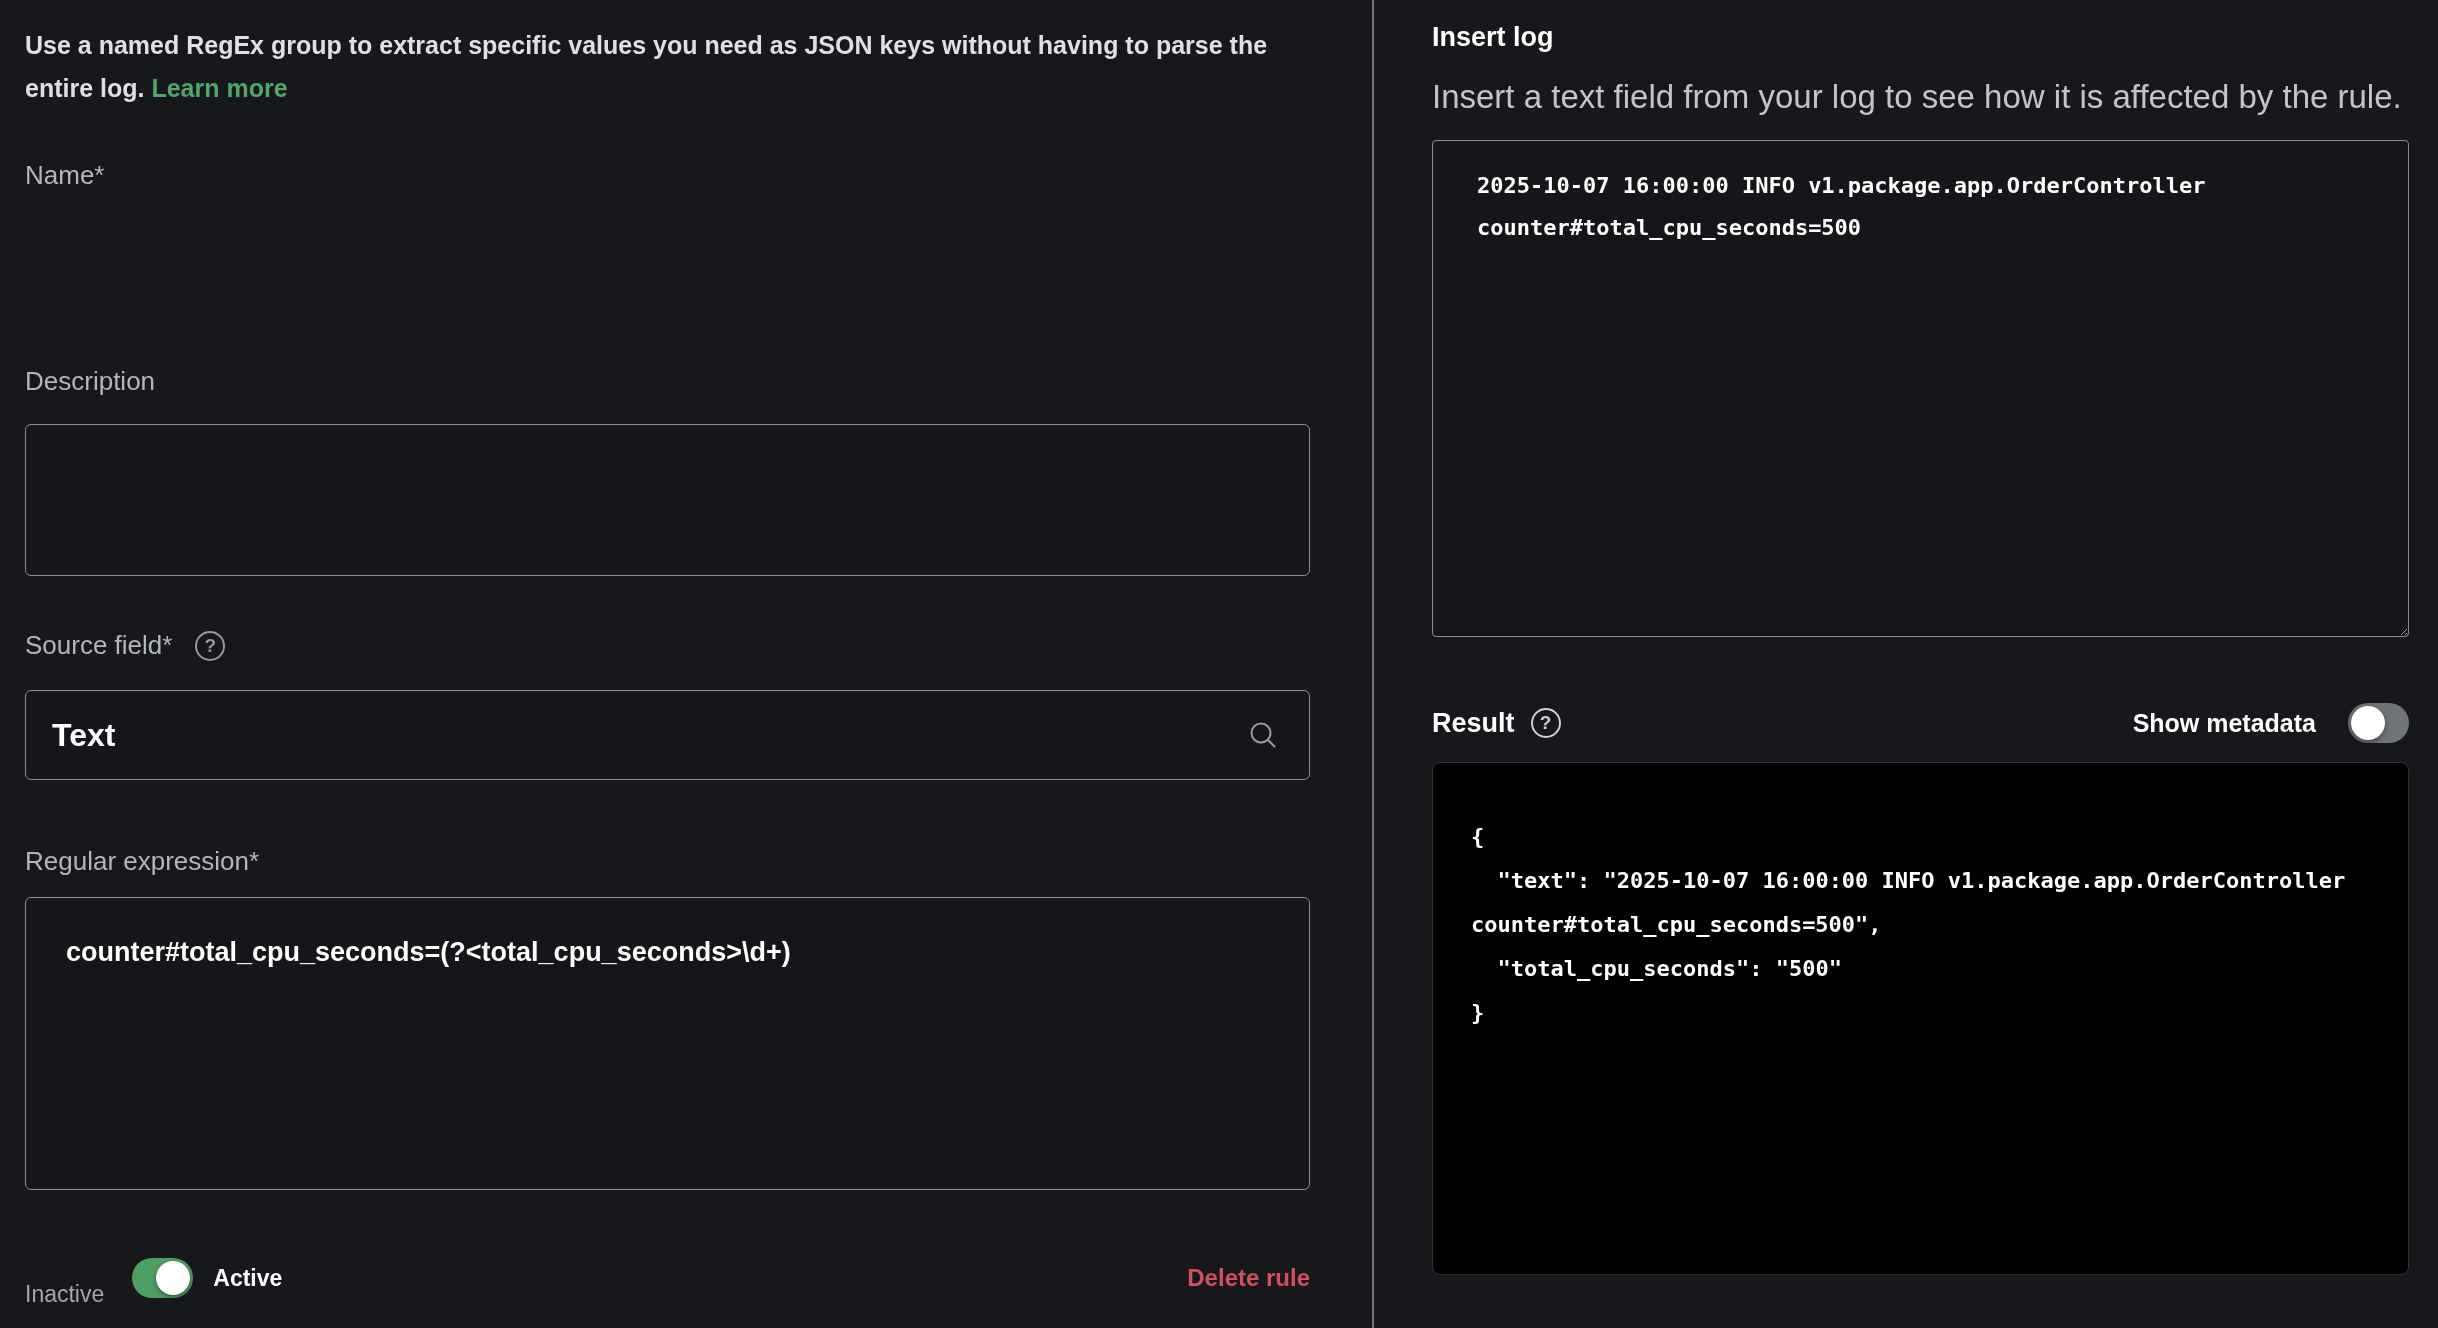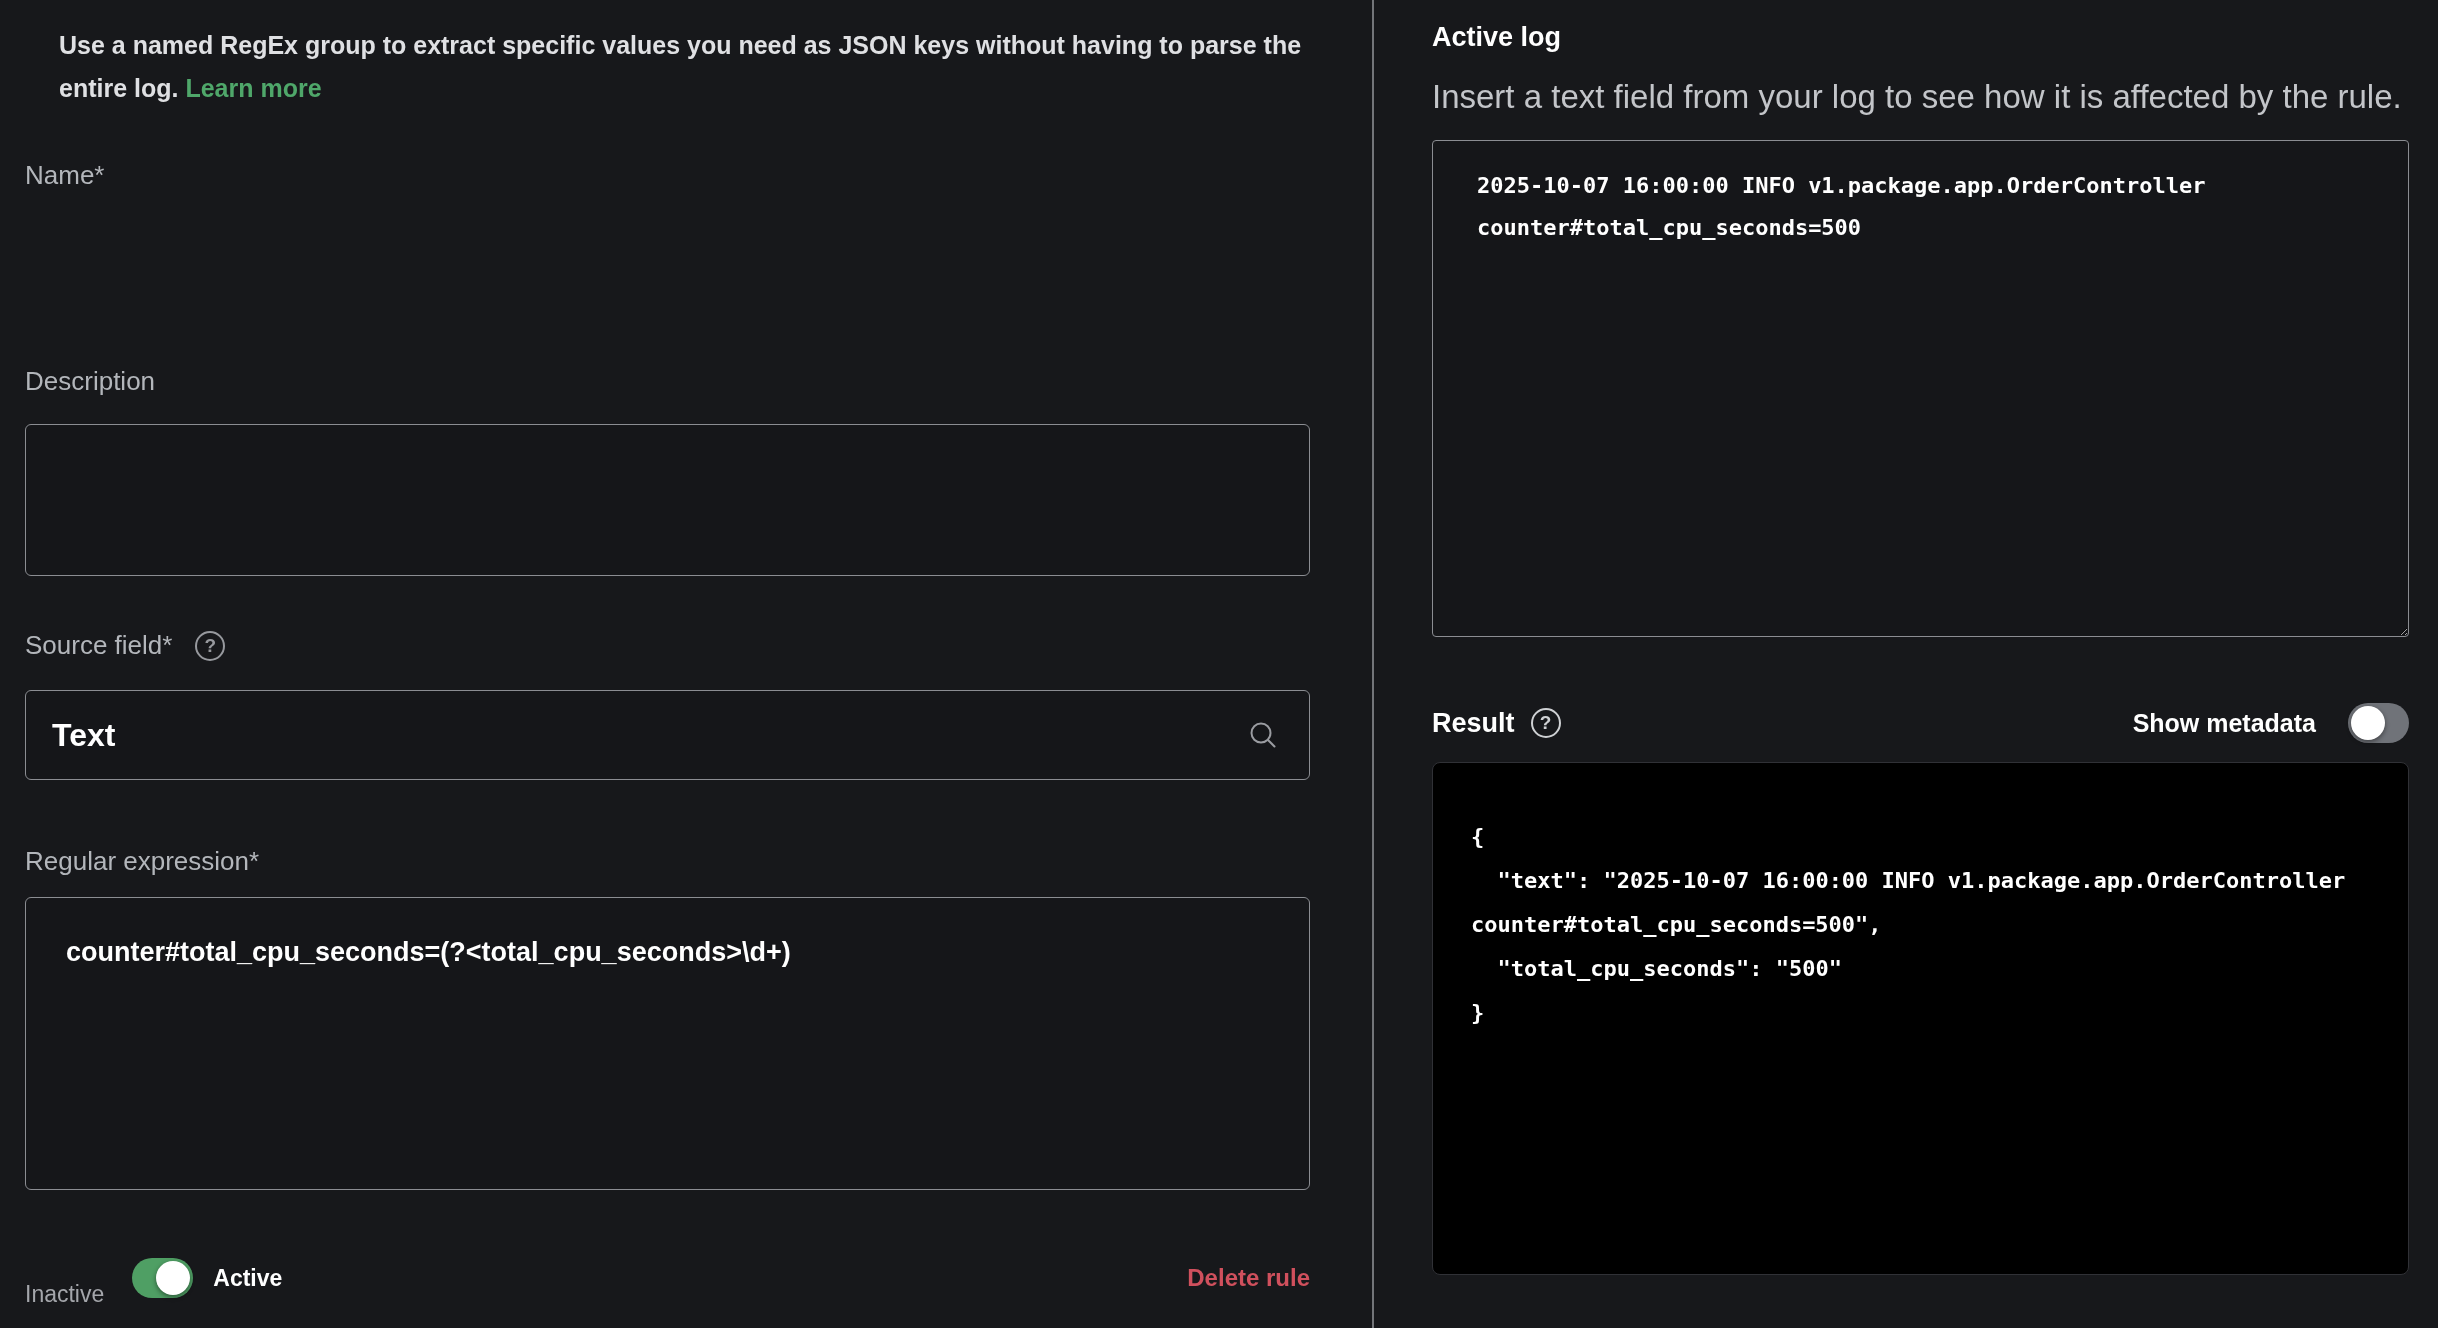--- a/index.html
+++ b/index.html
@@ -17,21 +17,21 @@
     position: absolute; left: 0; top: 0; width: 1372px; height: 1328px;
   }
   .right-panel {
     position: absolute; left: 1372px; top: 0; right: 0; height: 1328px;
     border-left: 2px solid #737579;
   }
 
   
   .intro {
     position: absolute; left: 25px; top: 24px; width: 1290px;
-    font-size: 25px; line-height: 43px; font-weight: 600; color: #dfe0e3; margin-left: 34px;
+    font-size: 25px; line-height: 43px; font-weight: 600; color: #dfe0e3;
   }
   .link-green { color: #4fa76a; cursor: pointer; font-weight: 600; }
 
   .field-label {
     position: absolute; left: 25px;
     font-size: 26px; font-weight: 400; color: #b3b6bb;
     display: flex; align-items: center; gap: 14px;
   }
   .lbl-name  { top: 160px; }
   .lbl-desc  { top: 366px; }
@@ -169,21 +169,21 @@
         <span class="knob"></span>
       </span>
     <span class="active-label">Active</span>
     <span class="delete-rule">Delete rule</span>
   </div>
 
 </div>
 
 <div class="right-panel">
 
-  <div class="rp-inner rp-abs sample-title">Active log</div>
+  <div class="rp-inner rp-abs sample-title">Insert log</div>
   <div class="rp-inner rp-abs sample-sub">Insert a text field from your log to see how it is affected by the rule.</div>
 
   <div class="rp-inner rp-abs sample-box">
     <textarea spellcheck="false" style="">2025-10-07 16:00:00 INFO v1.package.app.OrderController counter#total_cpu_seconds=500</textarea>
   </div>
 
   <div class="rp-inner rp-abs result-row">
     <span class="result-title">Result</span>
     <span class="help-icon">?</span>
     <span class="show-meta-label">Show metadata</span>

